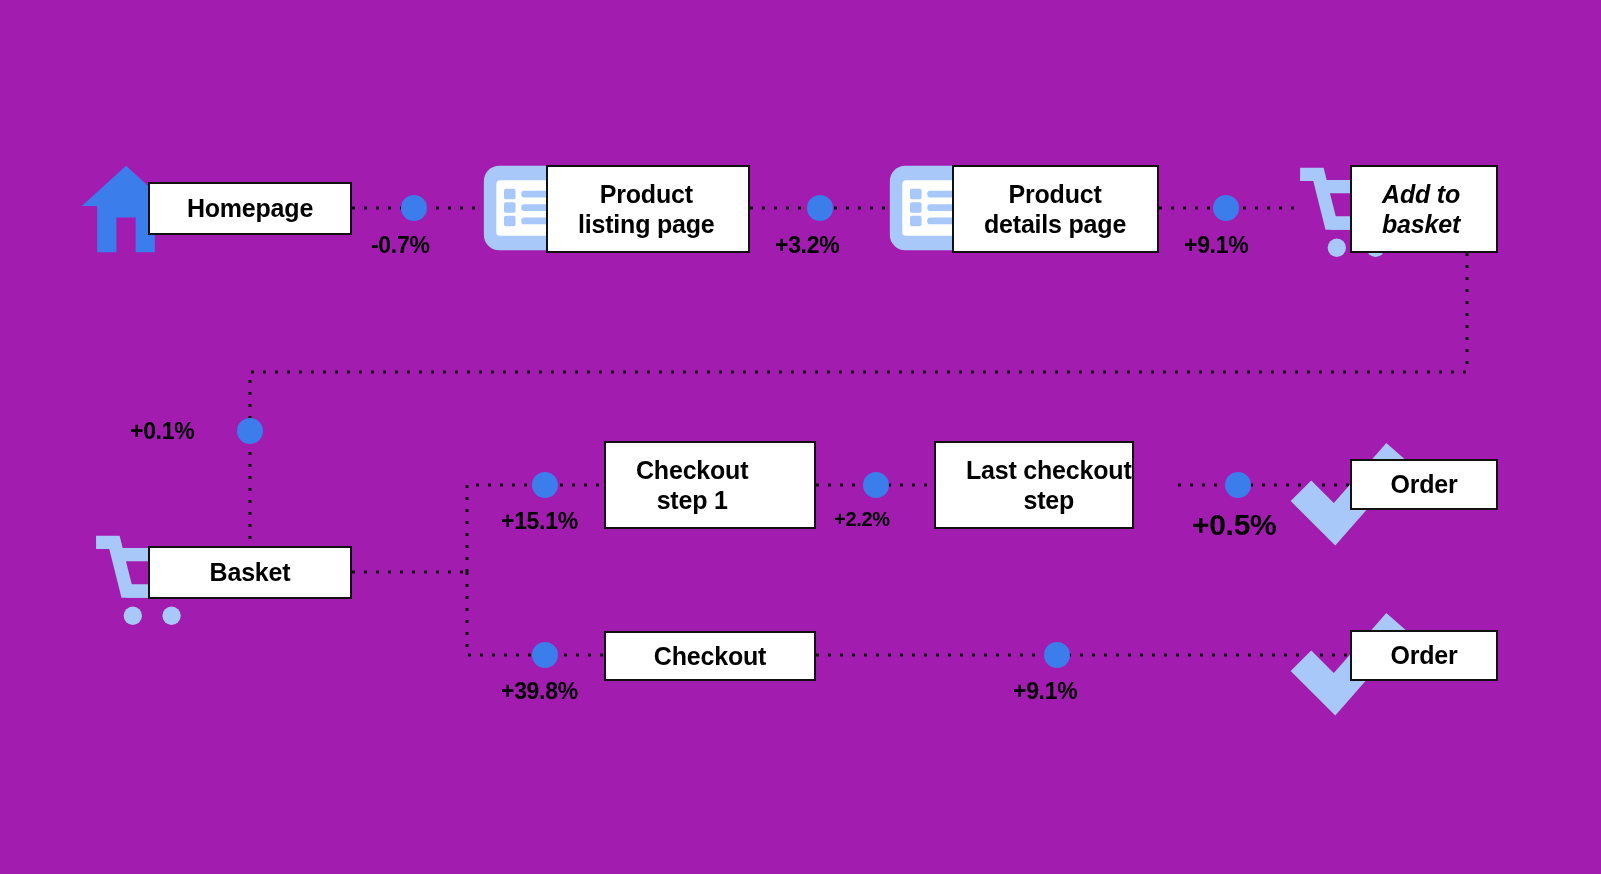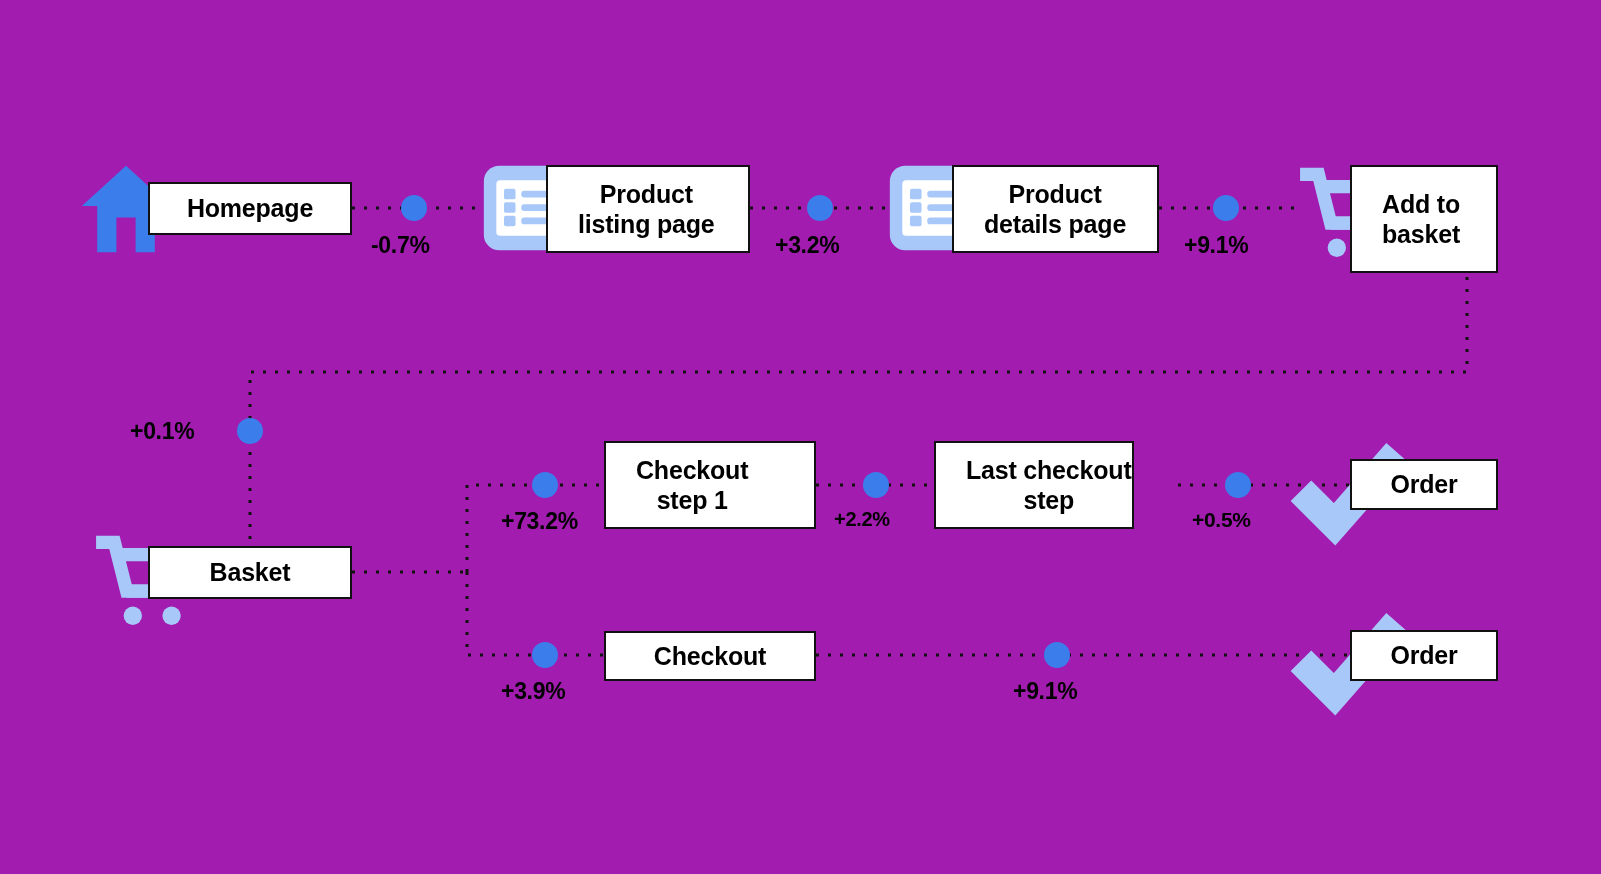--- a/index.html
+++ b/index.html
@@ -139,21 +139,21 @@
         <span class="nlabel" style="color: rgb(0, 0, 0);">Homepage</span>
       </div>
       <div class="node left" style="left: 546px; top: 165px; width: 204px; height: 88px; font-size: 25px; border-color: rgb(17, 17, 17); background: rgb(255, 255, 255);">
         <span class="nlabel" style="color: rgb(0, 0, 0);">Product
 listing page</span>
       </div>
       <div class="node left" style="left: 952px; top: 165px; width: 207px; height: 88px; font-size: 25px; border-color: rgb(17, 17, 17); background: rgb(255, 255, 255);">
         <span class="nlabel" style="color: rgb(0, 0, 0);">Product
 details page</span>
       </div>
-      <div class="node left" style="left: 1350px; top: 165px; width: 148px; height: 108px; font-size: 25px; border-color: rgb(17, 17, 17); background: rgb(255, 255, 255);">
+      <div class="node left" style="left: 1350px; top: 165px; width: 148px; height: 88px; font-size: 25px; border-color: rgb(17, 17, 17); background: rgb(255, 255, 255); font-style: italic;">
         <span class="nlabel" style="color: rgb(0, 0, 0);">Add to
 basket</span>
       </div>
       <div class="node center" style="left: 148px; top: 546px; width: 204px; height: 53px; font-size: 25px; border-color: rgb(17, 17, 17); background: rgb(255, 255, 255);">
         <span class="nlabel" style="color: rgb(0, 0, 0);">Basket</span>
       </div>
       <div class="node left" style="left: 604px; top: 441px; width: 212px; height: 88px; font-size: 25px; border-color: rgb(17, 17, 17); background: rgb(255, 255, 255);">
         <span class="nlabel" style="color: rgb(0, 0, 0);">Checkout
 step 1</span>
       </div>
@@ -175,24 +175,24 @@
   <div id="metric-layer">
       <div class="dot" style="left: 401px; top: 195px; width: 26px; height: 26px; background: rgb(59, 125, 235);"></div>
       <div class="pct" style="left: 371px; top: 232px; font-size: 23px; color: rgb(0, 0, 0);">-0.7%</div>
       <div class="dot" style="left: 807px; top: 195px; width: 26px; height: 26px; background: rgb(59, 125, 235);"></div>
       <div class="pct" style="left: 775px; top: 232px; font-size: 23px; color: rgb(0, 0, 0);">+3.2%</div>
       <div class="dot" style="left: 1213px; top: 195px; width: 26px; height: 26px; background: rgb(59, 125, 235);"></div>
       <div class="pct" style="left: 1184px; top: 232px; font-size: 23px; color: rgb(0, 0, 0);">+9.1%</div>
       <div class="dot" style="left: 237px; top: 418px; width: 26px; height: 26px; background: rgb(59, 125, 235);"></div>
       <div class="pct" style="left: 130px; top: 418px; font-size: 23px; color: rgb(0, 0, 0);">+0.1%</div>
       <div class="dot" style="left: 532px; top: 472px; width: 26px; height: 26px; background: rgb(59, 125, 235);"></div>
-      <div class="pct" style="left: 501px; top: 508px; font-size: 23px; color: rgb(0, 0, 0);">+73.2%</div>
+      <div class="pct" style="left: 501px; top: 508px; font-size: 23px; color: rgb(0, 0, 0);">+15.1%</div>
       <div class="dot" style="left: 863px; top: 472px; width: 26px; height: 26px; background: rgb(59, 125, 235);"></div>
       <div class="pct" style="left: 834px; top: 508px; font-size: 20px; color: rgb(0, 0, 0);">+2.2%</div>
       <div class="dot" style="left: 1225px; top: 472px; width: 26px; height: 26px; background: rgb(59, 125, 235);"></div>
-      <div class="pct" style="left: 1192px; top: 508px; font-size: 21px; color: rgb(0, 0, 0);">+0.5%</div>
+      <div class="pct" style="left: 1192px; top: 508px; font-size: 30px; color: rgb(0, 0, 0);">+0.5%</div>
       <div class="dot" style="left: 532px; top: 642px; width: 26px; height: 26px; background: rgb(59, 125, 235);"></div>
-      <div class="pct" style="left: 501px; top: 678px; font-size: 23px; color: rgb(0, 0, 0);">+3.9%</div>
+      <div class="pct" style="left: 501px; top: 678px; font-size: 23px; color: rgb(0, 0, 0);">+39.8%</div>
       <div class="dot" style="left: 1044px; top: 642px; width: 26px; height: 26px; background: rgb(59, 125, 235);"></div>
       <div class="pct" style="left: 1013px; top: 678px; font-size: 23px; color: rgb(0, 0, 0);">+9.1%</div>
     </div>
 
 </div>
 
 </body></html>

